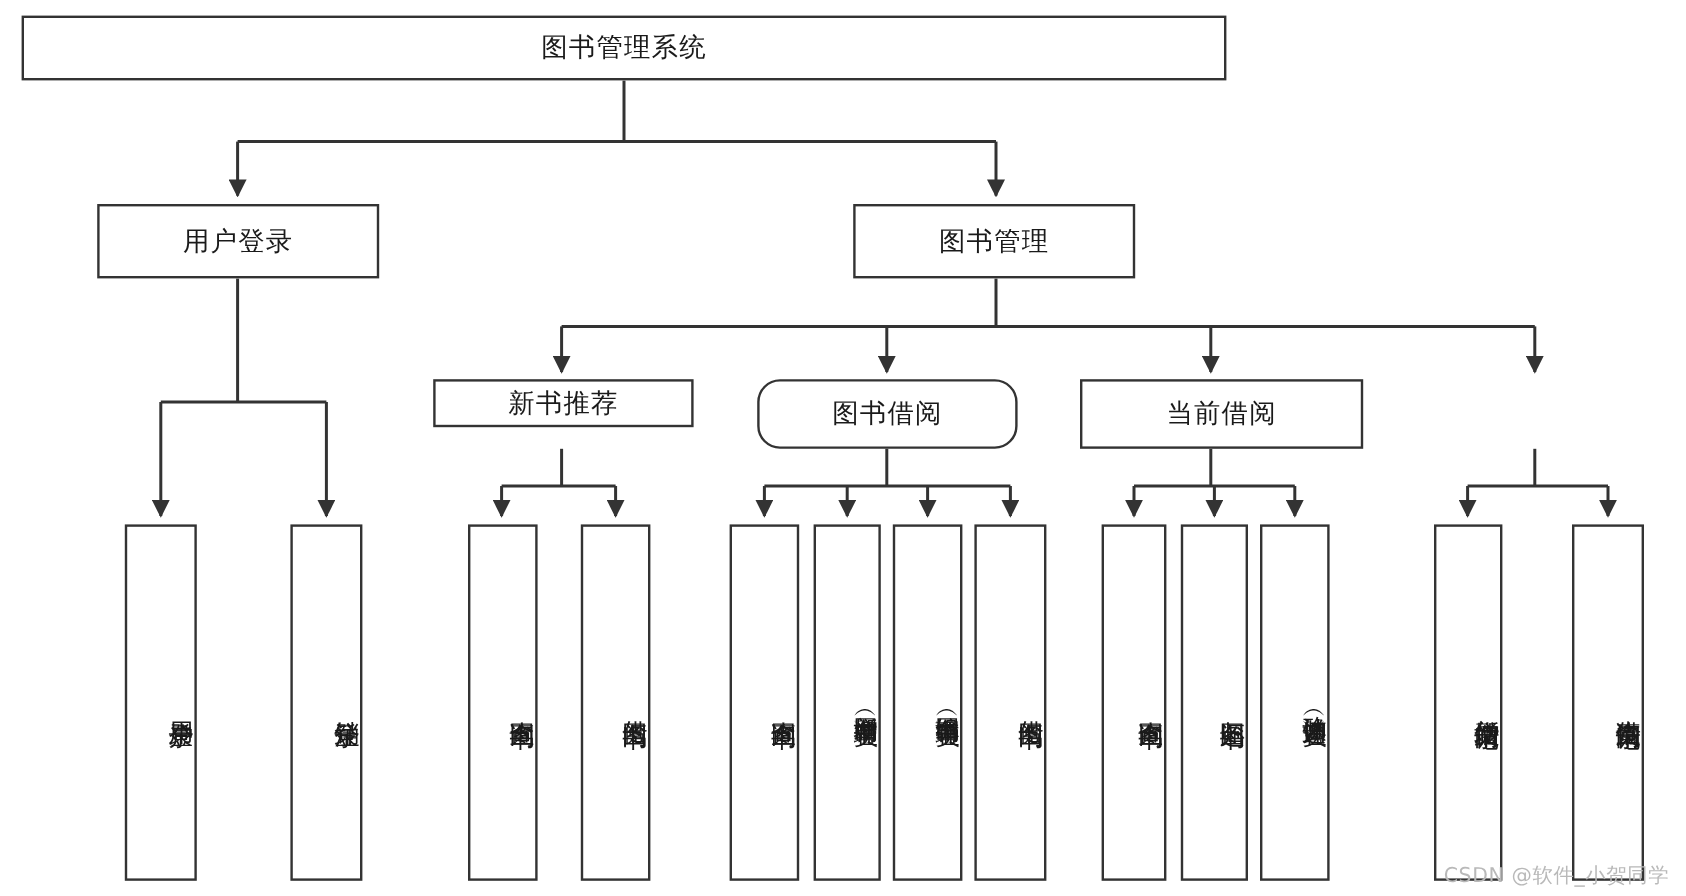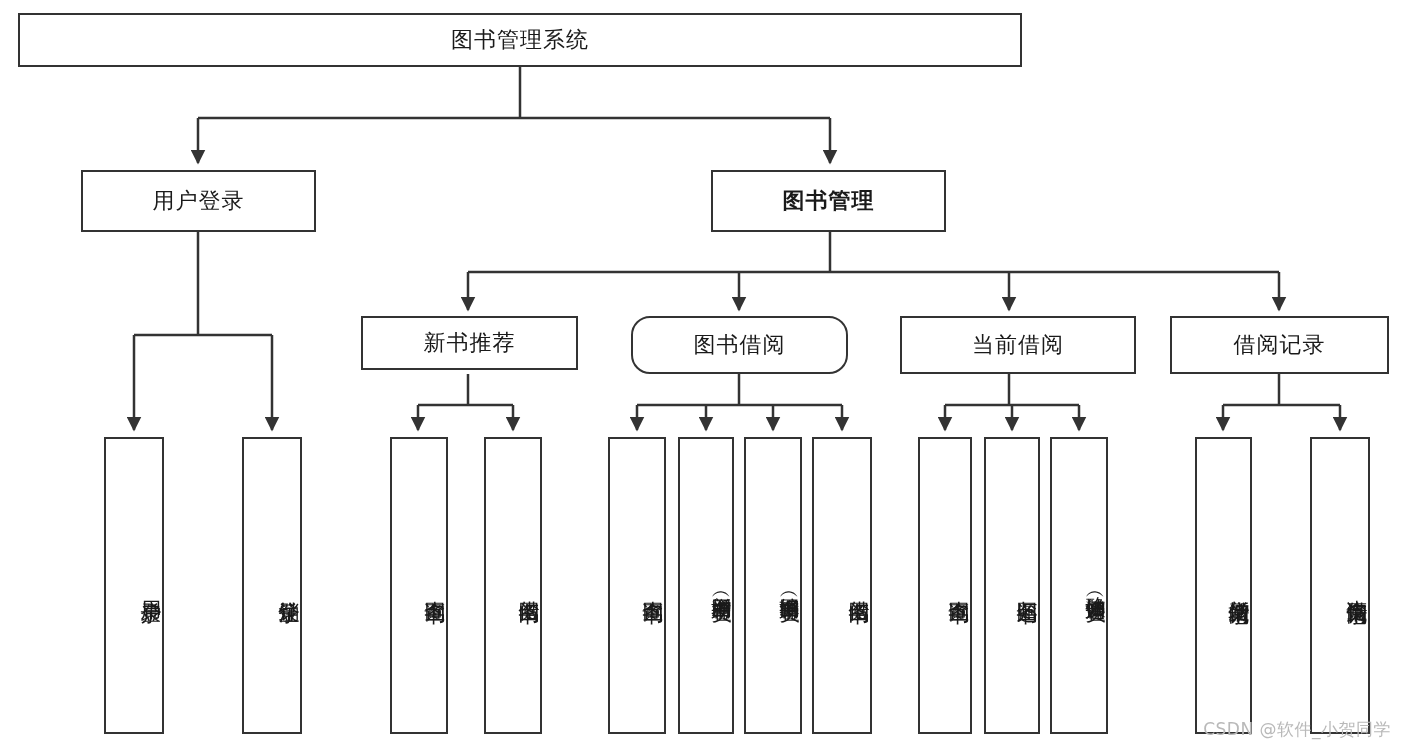--- a/index.html
+++ b/index.html
@@ -119,26 +119,25 @@
       <path d="M 1279 374 L 1279 405"></path>
       <path d="M 1223 405 L 1340 405"></path>
       <path d="M 1223 405 L 1223 430" marker-end="url(#arrow)"></path>
       <path d="M 1340 405 L 1340 430" marker-end="url(#arrow)"></path>
     </g>
   </svg>
 
   <div class="node horiz" style="left:18px; top:13px; width:1004px; height:54px;">图书管理系统</div>
 
   <div class="node horiz" style="left:81px; top:170px; width:235px; height:62px;">用户登录</div>
-  <div class="node horiz" style="left:711px; top:170px; width:235px; height:62px;font-weight:bold;">图书管理</div>
+  <div class="node horiz" style="left:711px; top:170px; width:235px; height:62px;">图书管理</div>
 
-  <div class="node horiz" style="left:361px; top:316px; width:217px; height:54px;">新书推荐</div>
+  <div class="node horiz" style="left:361px; top:316px; width:217px; height:40px;">新书推荐</div>
   <div class="node horiz" style="left:631px; top:316px; width:217px; height:58px;border-radius:19px;">图书借阅</div>
   <div class="node horiz" style="left:900px; top:316px; width:236px; height:58px;">当前借阅</div>
-  <div class="node horiz" style="left:1170px; top:316px; width:219px; height:58px;">借阅记录</div>
 
   <div class="node vert" style="left:104px; top:437px; width:60px; height:297px;">用户登录</div>
   <div class="node vert" style="left:242px; top:437px; width:60px; height:297px;">注销登录</div>
 
   <div class="node vert" style="left:390px; top:437px; width:58px; height:297px;">查询图书</div>
   <div class="node vert" style="left:484px; top:437px; width:58px; height:297px;">借阅图书</div>
 
   <div class="node vert" style="left:608px; top:437px; width:58px; height:297px;">查询图书</div>
   <div class="node vert tall-text" style="left:678px; top:437px; width:56px; height:297px;">新增图书（管理员）</div>
   <div class="node vert tall-text" style="left:744px; top:437px; width:58px; height:297px;">编辑图书（管理员）</div>

